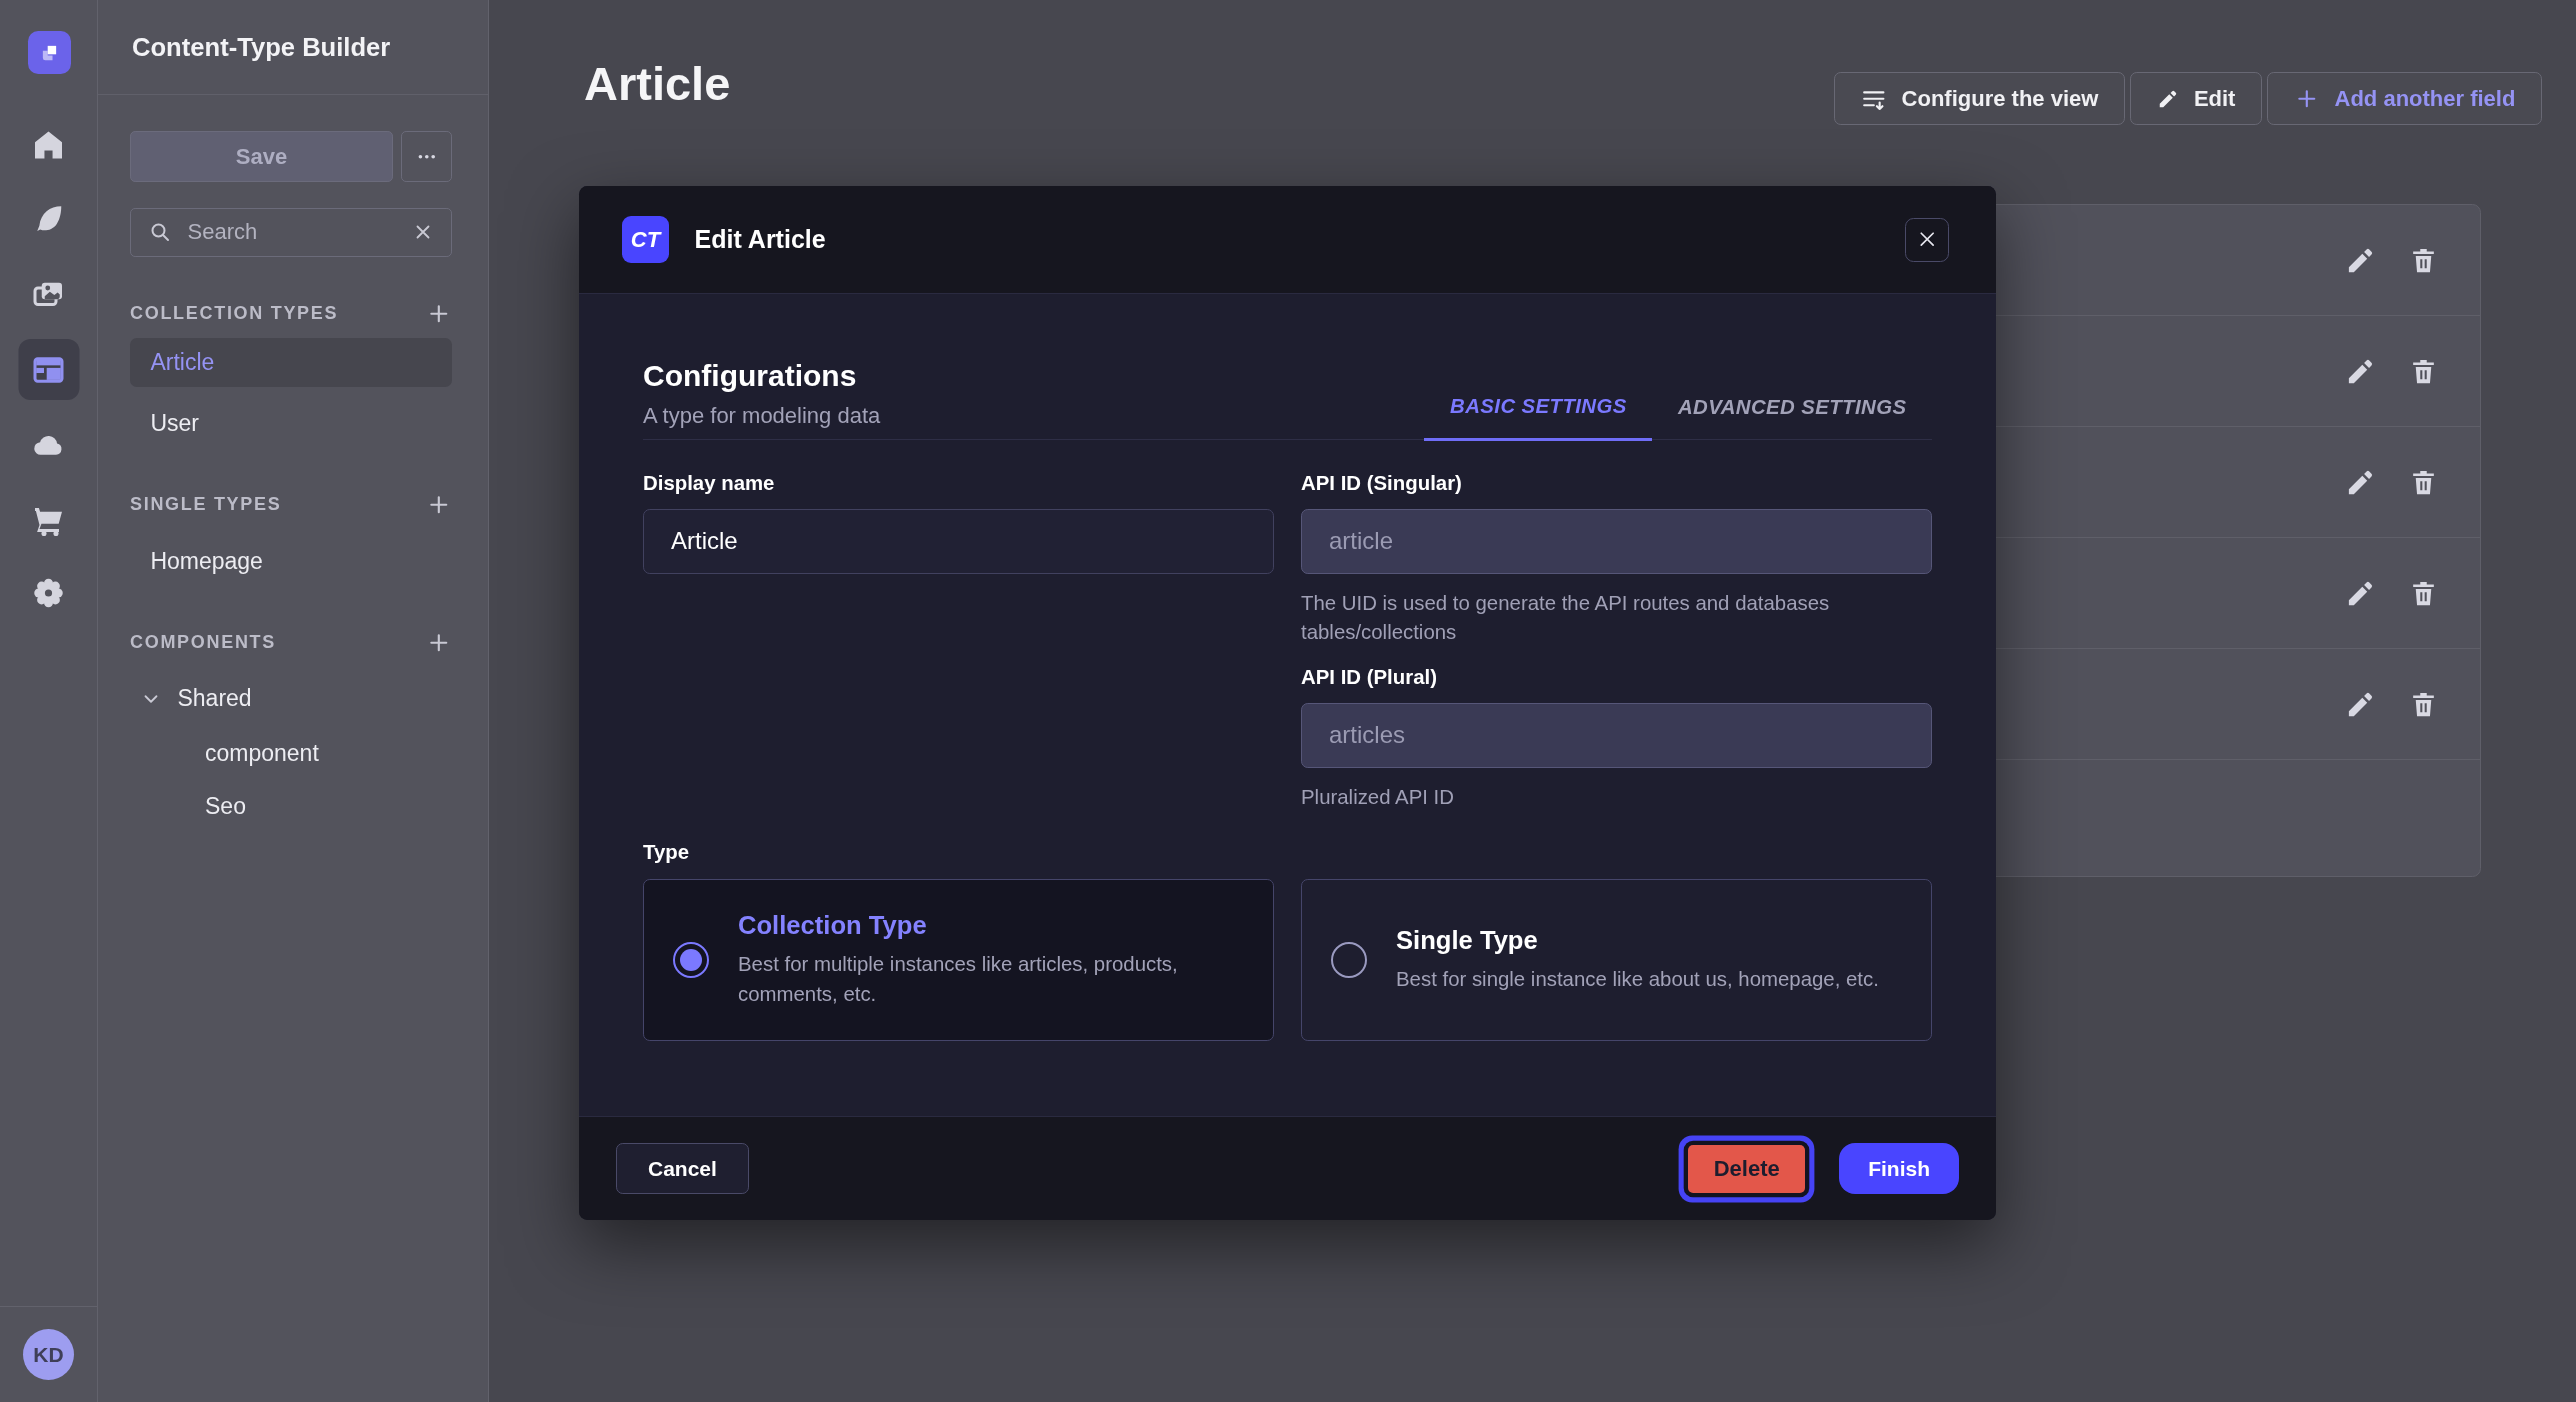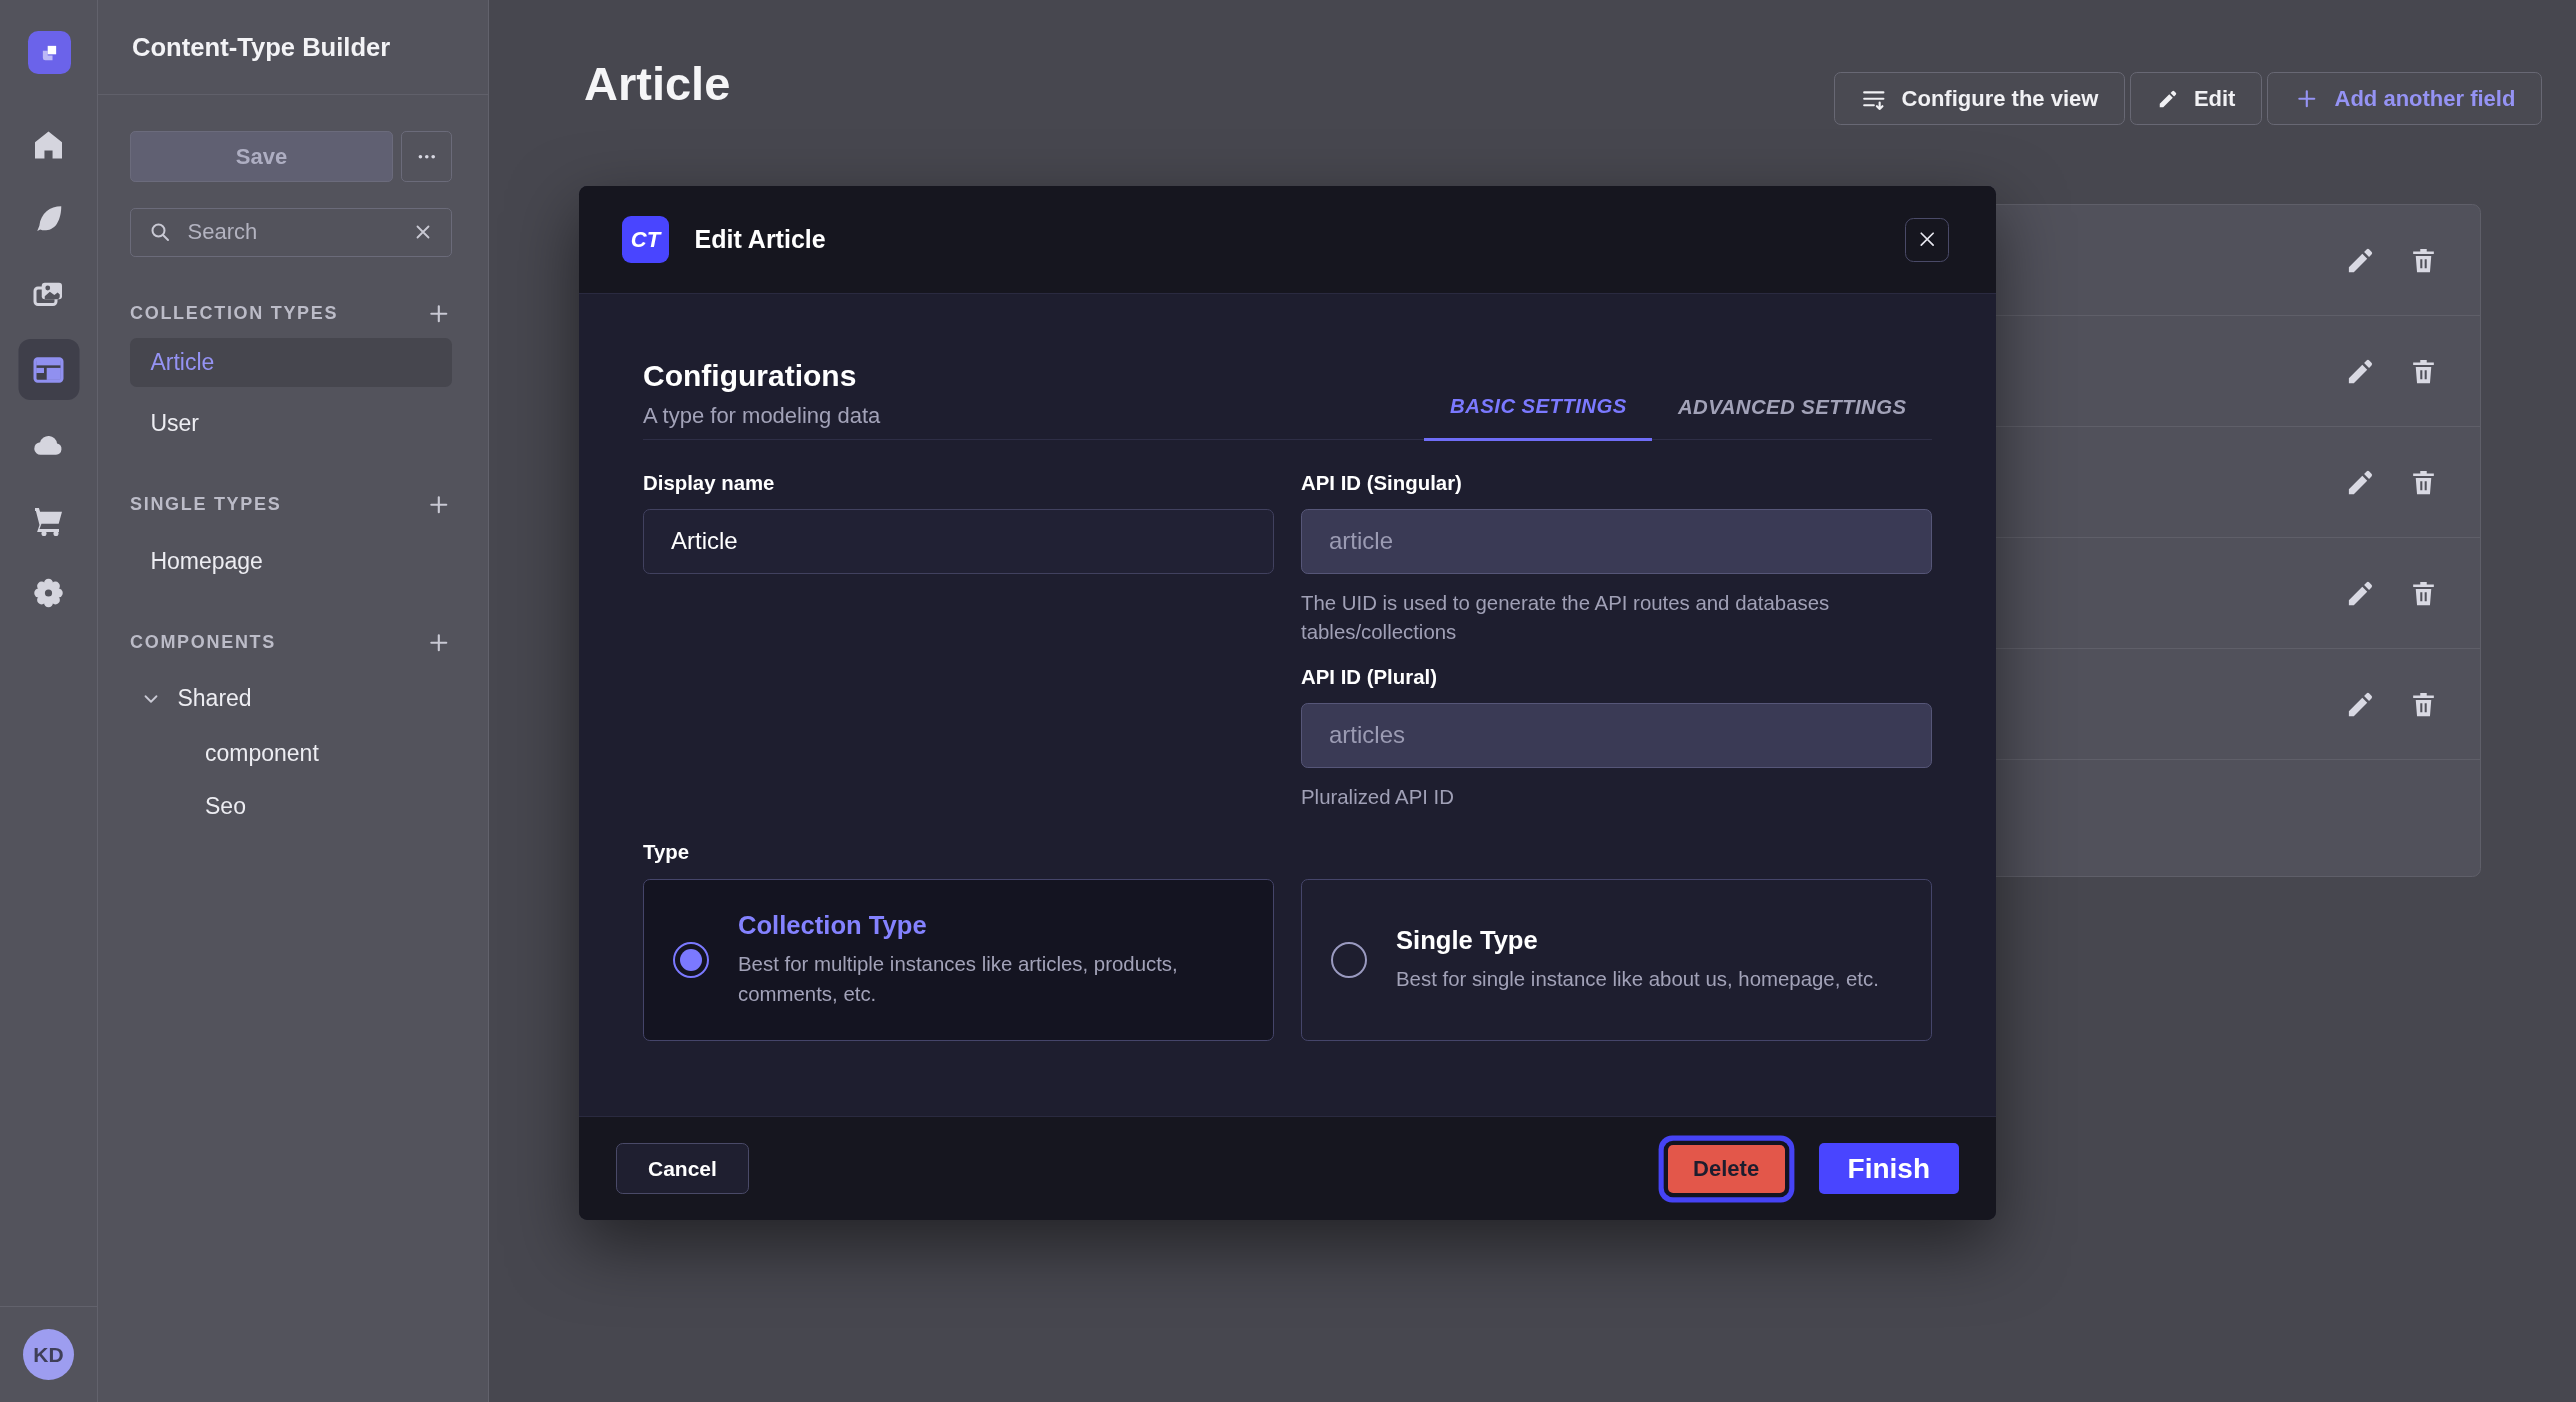--- a/index.html
+++ b/index.html
@@ -71,21 +71,21 @@
   .radio{width:36px;height:36px;border-radius:50%;border:2.6px solid #9a9ac0;flex:none;display:flex;align-items:center;justify-content:center;}
   .radio.on{border-color:#7b79ff;}
   .radio.on::after{content:"";width:22px;height:22px;border-radius:50%;background:#7b79ff;}
   .card-title{font-size:25.6px;font-weight:600;color:#ffffff;margin-bottom:10.2px;}
   .type-card.selected .card-title{color:#8482ff;}
   .card-desc{color:#a2a2b8;font-size:20.4px;line-height:1.45;max-width:494px;}
   .modal-footer{position:absolute;left:0;right:0;bottom:0;height:104px;background:#16161f;border-top:0.9px solid #2a2a40;display:flex;align-items:center;padding:0 37px;}
   .cancel-btn{height:51px;padding:0 31px;border:0.9px solid #4a4a68;border-radius:6.8px;background:#1f1f30;color:#ffffff;font-size:21px;font-weight:600;font-family:inherit;}
   .footer-right{margin-left:auto;display:flex;align-items:center;gap:27px;}
   .delete-btn{height:48px;padding:0 25.6px;border:none;border-radius:5.1px;background:#e3574a;color:#1d1d2e;font-size:22px;font-weight:700;font-family:inherit;box-shadow:0 0 0 4.3px #131321,0 0 0 9.4px #4643f5;margin:0 6.8px;}
-  .finish-btn{height:51px;padding:0 29px;border:none;border-radius:5px;background:#4945ff;color:#ffffff;font-size:28px;font-weight:600;font-family:inherit;}
+  .finish-btn{height:51px;padding:0 29px;border:none;border-radius:16px;background:#4945ff;color:#ffffff;font-size:21px;font-weight:600;font-family:inherit;}
 </style>
 </head>
 <body>
 
 <div class="stage">
 
   <div class="rail">
     <div class="rail-logo">
       <svg width="29" height="29" viewBox="0 0 24 24">
         <path fill="#ffffff" d="M10.5 6.5h7v7h-7z"></path>

